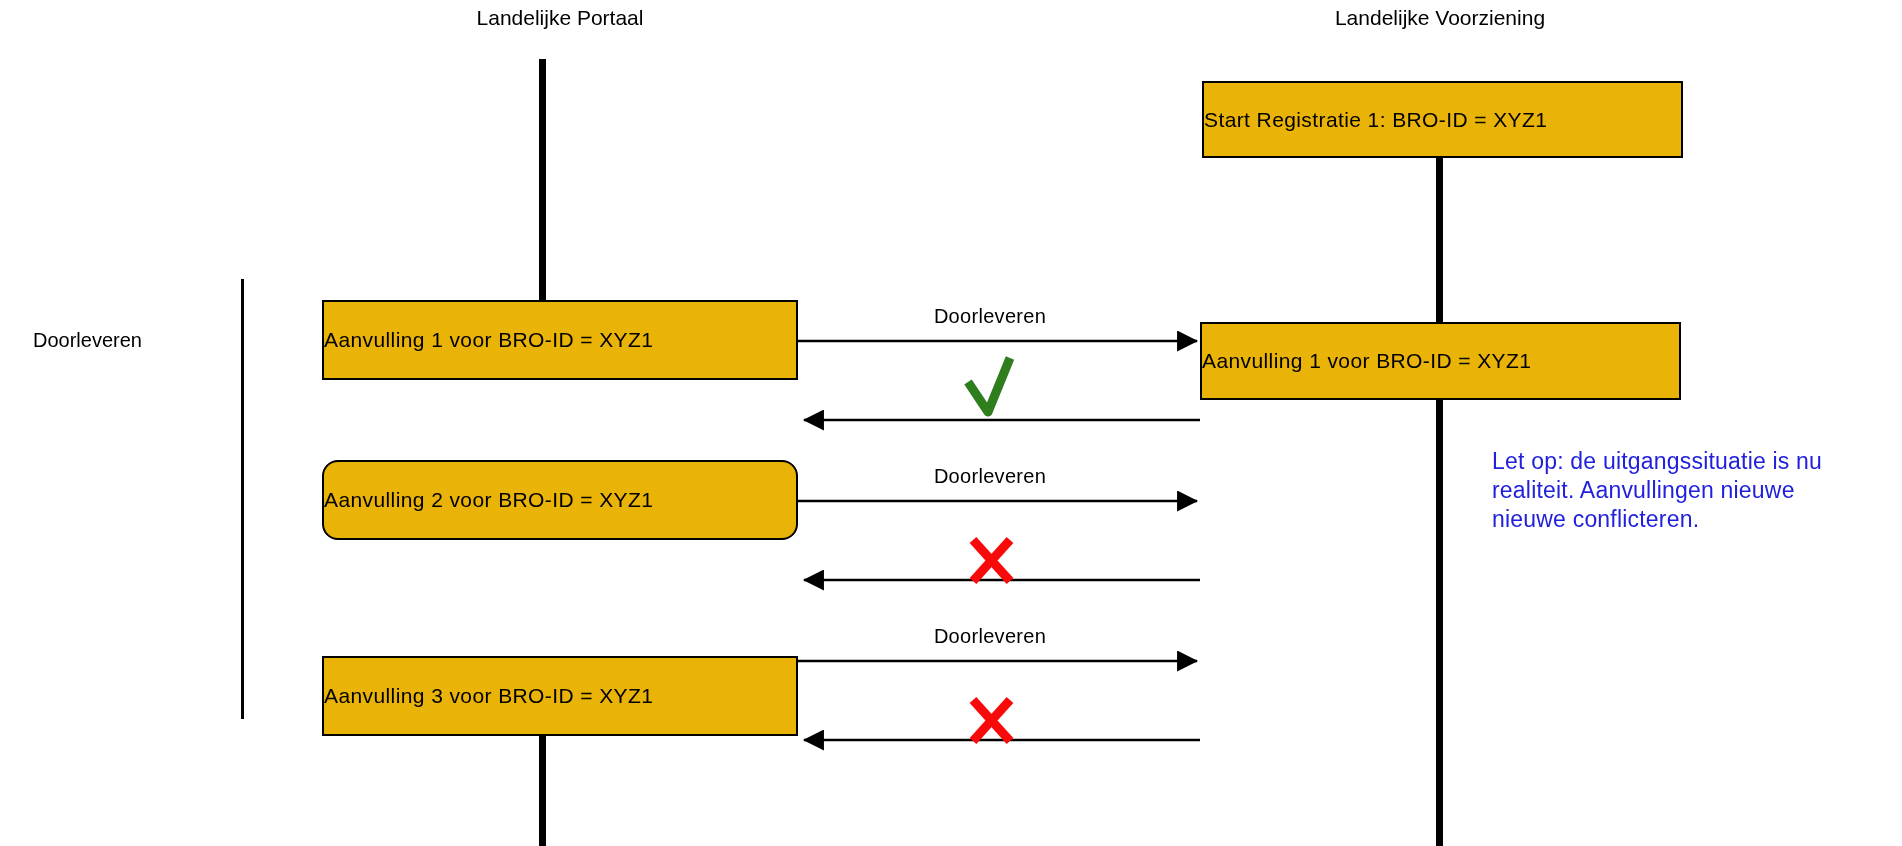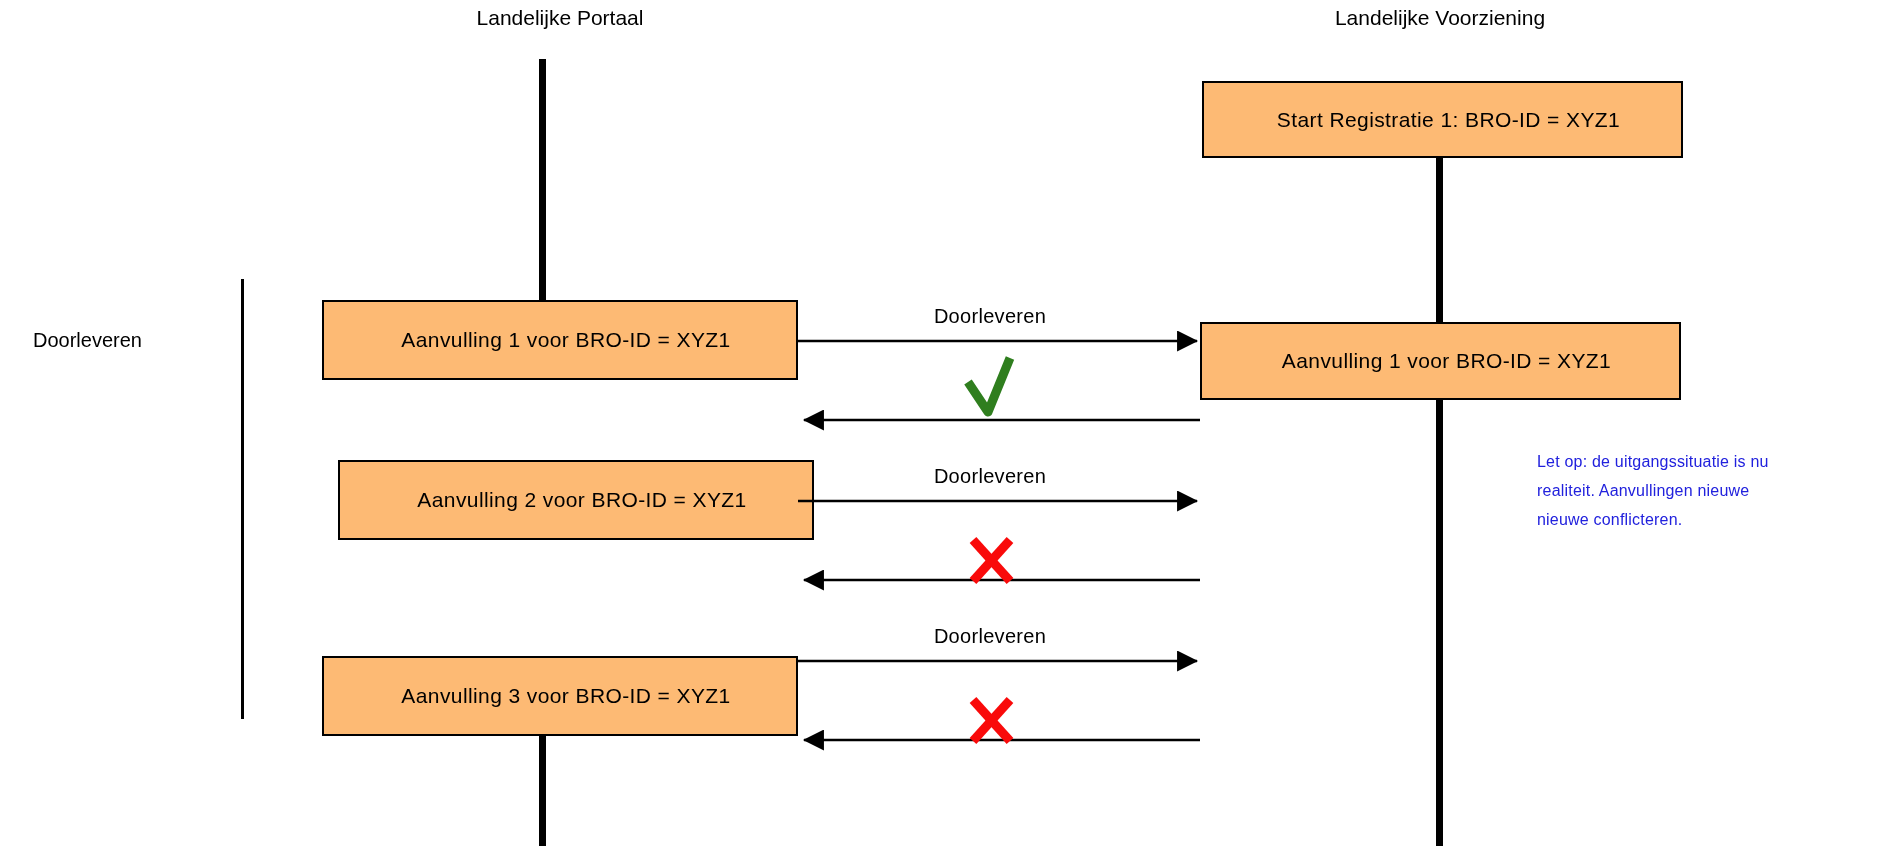--- a/index.html
+++ b/index.html
@@ -17,42 +17,39 @@
     font-size: 21px;
     white-space: nowrap;
     transform: translateX(-50%);
   }
   .lifeline { background: #000000; width: 7px; }
   .bracket-line { background: #000000; width: 3px; }
   .group-label { font-size: 20px; white-space: nowrap; }
   .box {
     box-sizing: border-box;
     border: 2.5px solid #000000;
-    background: #fdba74;
+    background: #eab308;
     display: flex;
     align-items: center;
-    padding-left: 12px;
     font-size: 21px;
     letter-spacing: 0.4px;
     white-space: nowrap;
-    justify-content: center;
   }
   .msg-label {
     font-size: 20px;
     white-space: nowrap;
     transform: translateX(-50%);
     letter-spacing: 0.3px;
   }
   .note {
-    font-size: 16px;
+    font-size: 23px;
     line-height: 29px;
     color: #2121dd;
     letter-spacing: 0.2px;
     white-space: nowrap;
-    margin-left: 45px;
   }
   svg.overlay { position: absolute; left: 0; top: 0; }
 </style>
 </head>
 <body>
 
 <div id="canvas">
 
   <div class="abs actor-title" style="left:560px; top:6px;">Landelijke Portaal</div>
   <div class="abs actor-title" style="left:1440px; top:6px;">Landelijke Voorziening</div>
@@ -61,21 +58,21 @@
   <div class="abs lifeline" style="left:539px; top:699px; height:147px;"></div>
   <div class="abs lifeline" style="left:1436px; top:157px; height:166px;"></div>
   <div class="abs lifeline" style="left:1436px; top:399px; height:447px;"></div>
 
   <div class="abs bracket-line" style="left:241px; top:279px; height:440px;"></div>
   <div class="abs group-label" style="left:33px; top:329px;">Doorleveren</div>
 
   <div class="abs box" style="left:322px; top:300px; width:476px; height:80px;">
     <span>Aanvulling 1 voor BRO-ID = XYZ1</span>
   </div>
-  <div class="abs box" style="left:338px; top:460px; width:476px; height:80px;">
+  <div class="abs box" style="left:322px; top:460px; width:476px; height:80px;border-radius:16px;">
     <span>Aanvulling 2 voor BRO-ID = XYZ1</span>
   </div>
   <div class="abs box" style="left:322px; top:620px; width:476px; height:80px;margin-top:36px;">
     <span>Aanvulling 3 voor BRO-ID = XYZ1</span>
   </div>
 
   <div class="abs box" style="left:1202px; top:81px; width:481px; height:77px;">
     <span>Start Registratie 1: BRO-ID = XYZ1</span>
   </div>
   <div class="abs box" style="left:1200px; top:322px; width:481px; height:78px;">

